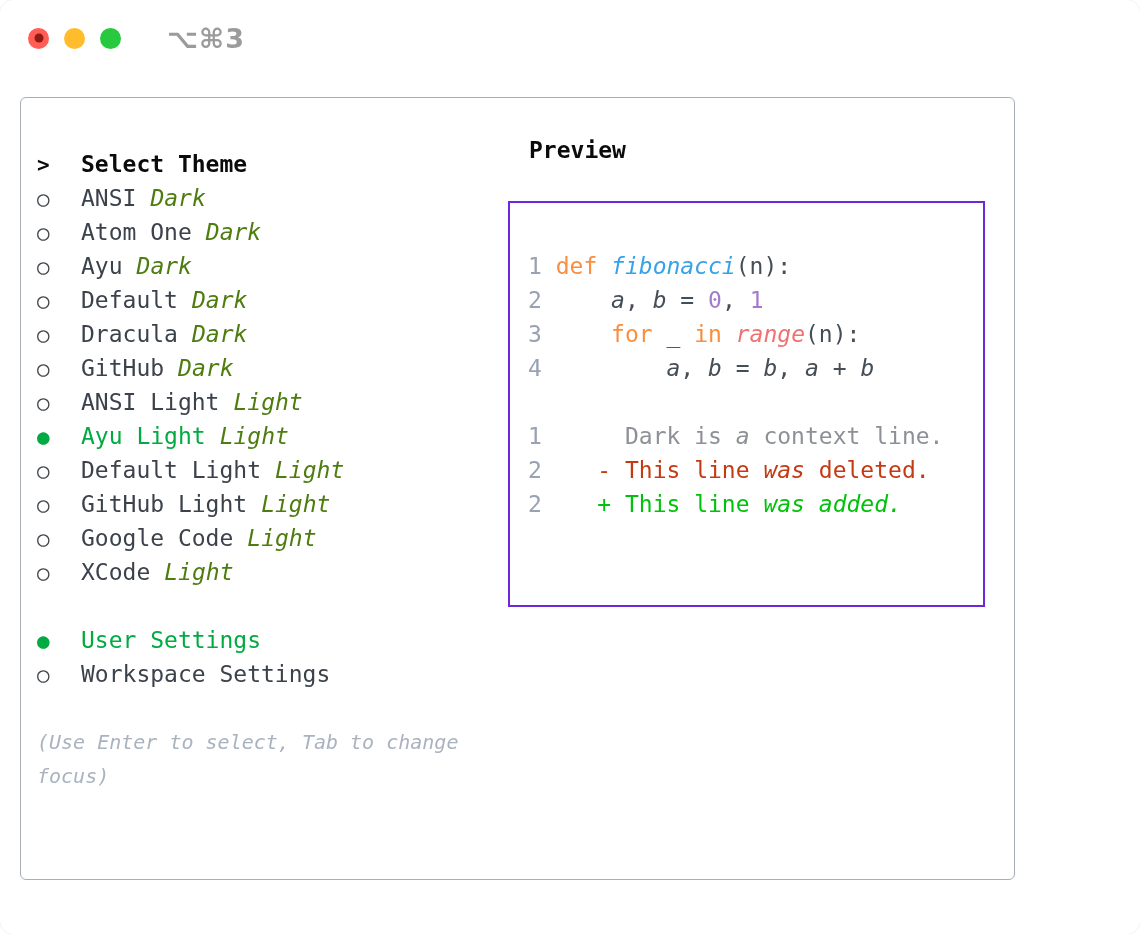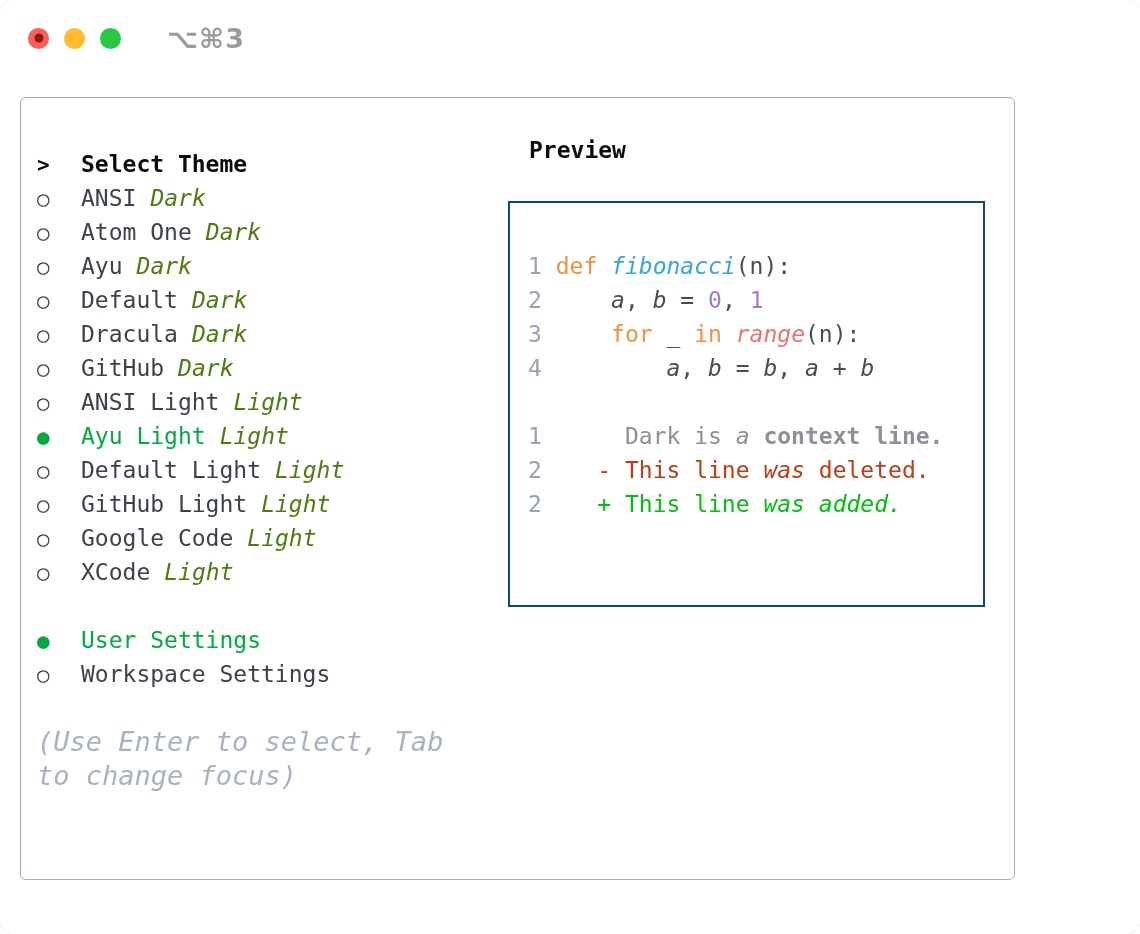--- a/index.html
+++ b/index.html
@@ -23,26 +23,26 @@
   .row{display:flex;height:34px;line-height:34px;white-space:pre;align-items:baseline;}
   .marker{width:28px;flex:none;font-size:21px;line-height:34px;}
   .row.header .marker{color:#0b0b0b;font-weight:bold;}
   .row .marker{color:#42484f;}
   .row.selected .marker{color:var(--sel-green);}
   .row .label{color:#3b424b;margin-left:16px;}
   .row.header .label{color:#0b0b0b;font-weight:bold;}
   .row.selected .label{color:var(--sel-green);}
   .tag{color:#4d7c0f;font-style:italic;margin-left:14px;}
   .spacer{height:34px;}
-  .help{width:446px;color:#a9b3c0;font-style:italic;font-size:27px;line-height:34px;}
+  .help{width:446px;color:#a9b3c0;font-style:italic;font-size:20px;line-height:34px;}
   
   .preview-header{position:absolute;left:483px;top:35px;height:34px;line-height:34px;
                   font-size:23px;font-weight:bold;color:#0b0b0b;margin-left:25px;}
   .code-box{position:absolute;left:487px;top:103px;width:477px;height:406px;
-            box-sizing:border-box;border:2px solid #0c4a6e;background:#fff;
+            box-sizing:border-box;border:2px solid #6d28d9;background:#fff;
             padding:46px 0 0 18px;overflow:hidden;}
   .code-line{height:34px;line-height:34px;font-size:23px;white-space:pre;}
   .code-line .ln{color:#98a2b3;}
   .it{font-style:italic;}
 </style>
 </head>
 <body>
 
 <div class="window">
 
@@ -87,19 +87,19 @@
       <div class="help">(Use Enter to select, Tab to change focus)</div>
     </div>
 
     <div class="preview-header">Preview</div>
     <div class="code-box" id="code-box">
         <div class="code-line"><span class="ln">1 </span><span style="color: rgb(250, 141, 62);">def </span><span class="it" style="color: rgb(54, 163, 233);">fibonacci</span><span style="color: rgb(69, 77, 86);">(n):</span></div>
         <div class="code-line"><span class="ln">2 </span><span style="color: rgb(69, 77, 86);">    </span><span class="it" style="color: rgb(69, 77, 86);">a</span><span style="color: rgb(69, 77, 86);">, </span><span class="it" style="color: rgb(69, 77, 86);">b</span><span style="color: rgb(69, 77, 86);"> = </span><span style="color: rgb(163, 122, 204);">0</span><span style="color: rgb(69, 77, 86);">, </span><span style="color: rgb(163, 122, 204);">1</span></div>
         <div class="code-line"><span class="ln">3 </span><span style="color: rgb(69, 77, 86);">    </span><span style="color: rgb(250, 141, 62);">for</span><span style="color: rgb(69, 77, 86);"> _ </span><span style="color: rgb(250, 141, 62);">in</span><span style="color: rgb(69, 77, 86);"> </span><span class="it" style="color: rgb(240, 113, 113);">range</span><span style="color: rgb(69, 77, 86);">(n):</span></div>
         <div class="code-line"><span class="ln">4 </span><span style="color: rgb(69, 77, 86);">        </span><span class="it" style="color: rgb(69, 77, 86);">a</span><span style="color: rgb(69, 77, 86);">, </span><span class="it" style="color: rgb(69, 77, 86);">b</span><span style="color: rgb(69, 77, 86);"> = </span><span class="it" style="color: rgb(69, 77, 86);">b</span><span style="color: rgb(69, 77, 86);">, </span><span class="it" style="color: rgb(69, 77, 86);">a</span><span style="color: rgb(69, 77, 86);"> + </span><span class="it" style="color: rgb(69, 77, 86);">b</span></div>
         <div class="code-line"><span class="ln"></span></div>
-        <div class="code-line"><span class="ln">1 </span><span style="color: rgb(141, 144, 150);">     Dark is </span><span class="it" style="color: rgb(141, 144, 150);">a</span><span style="color: rgb(141, 144, 150); font-weight: bold;"> context line.</span></div>
+        <div class="code-line"><span class="ln">1 </span><span style="color: rgb(141, 144, 150);">     Dark is </span><span class="it" style="color: rgb(141, 144, 150);">a</span><span style="color: rgb(141, 144, 150);"> context line.</span></div>
         <div class="code-line"><span class="ln">2 </span><span style="color: rgb(196, 58, 18);">   - This line </span><span class="it" style="color: rgb(196, 58, 18);">was</span><span style="color: rgb(196, 58, 18);"> deleted.</span></div>
         <div class="code-line"><span class="ln">2 </span><span style="color: rgb(0, 194, 10);">   + This line </span><span class="it" style="color: rgb(0, 194, 10);">was</span><span style="color: rgb(0, 194, 10);"> </span><span class="it" style="color: rgb(0, 194, 10);">added.</span></div>
       </div>
 
   </div>
 </div>
 
 </body></html>

